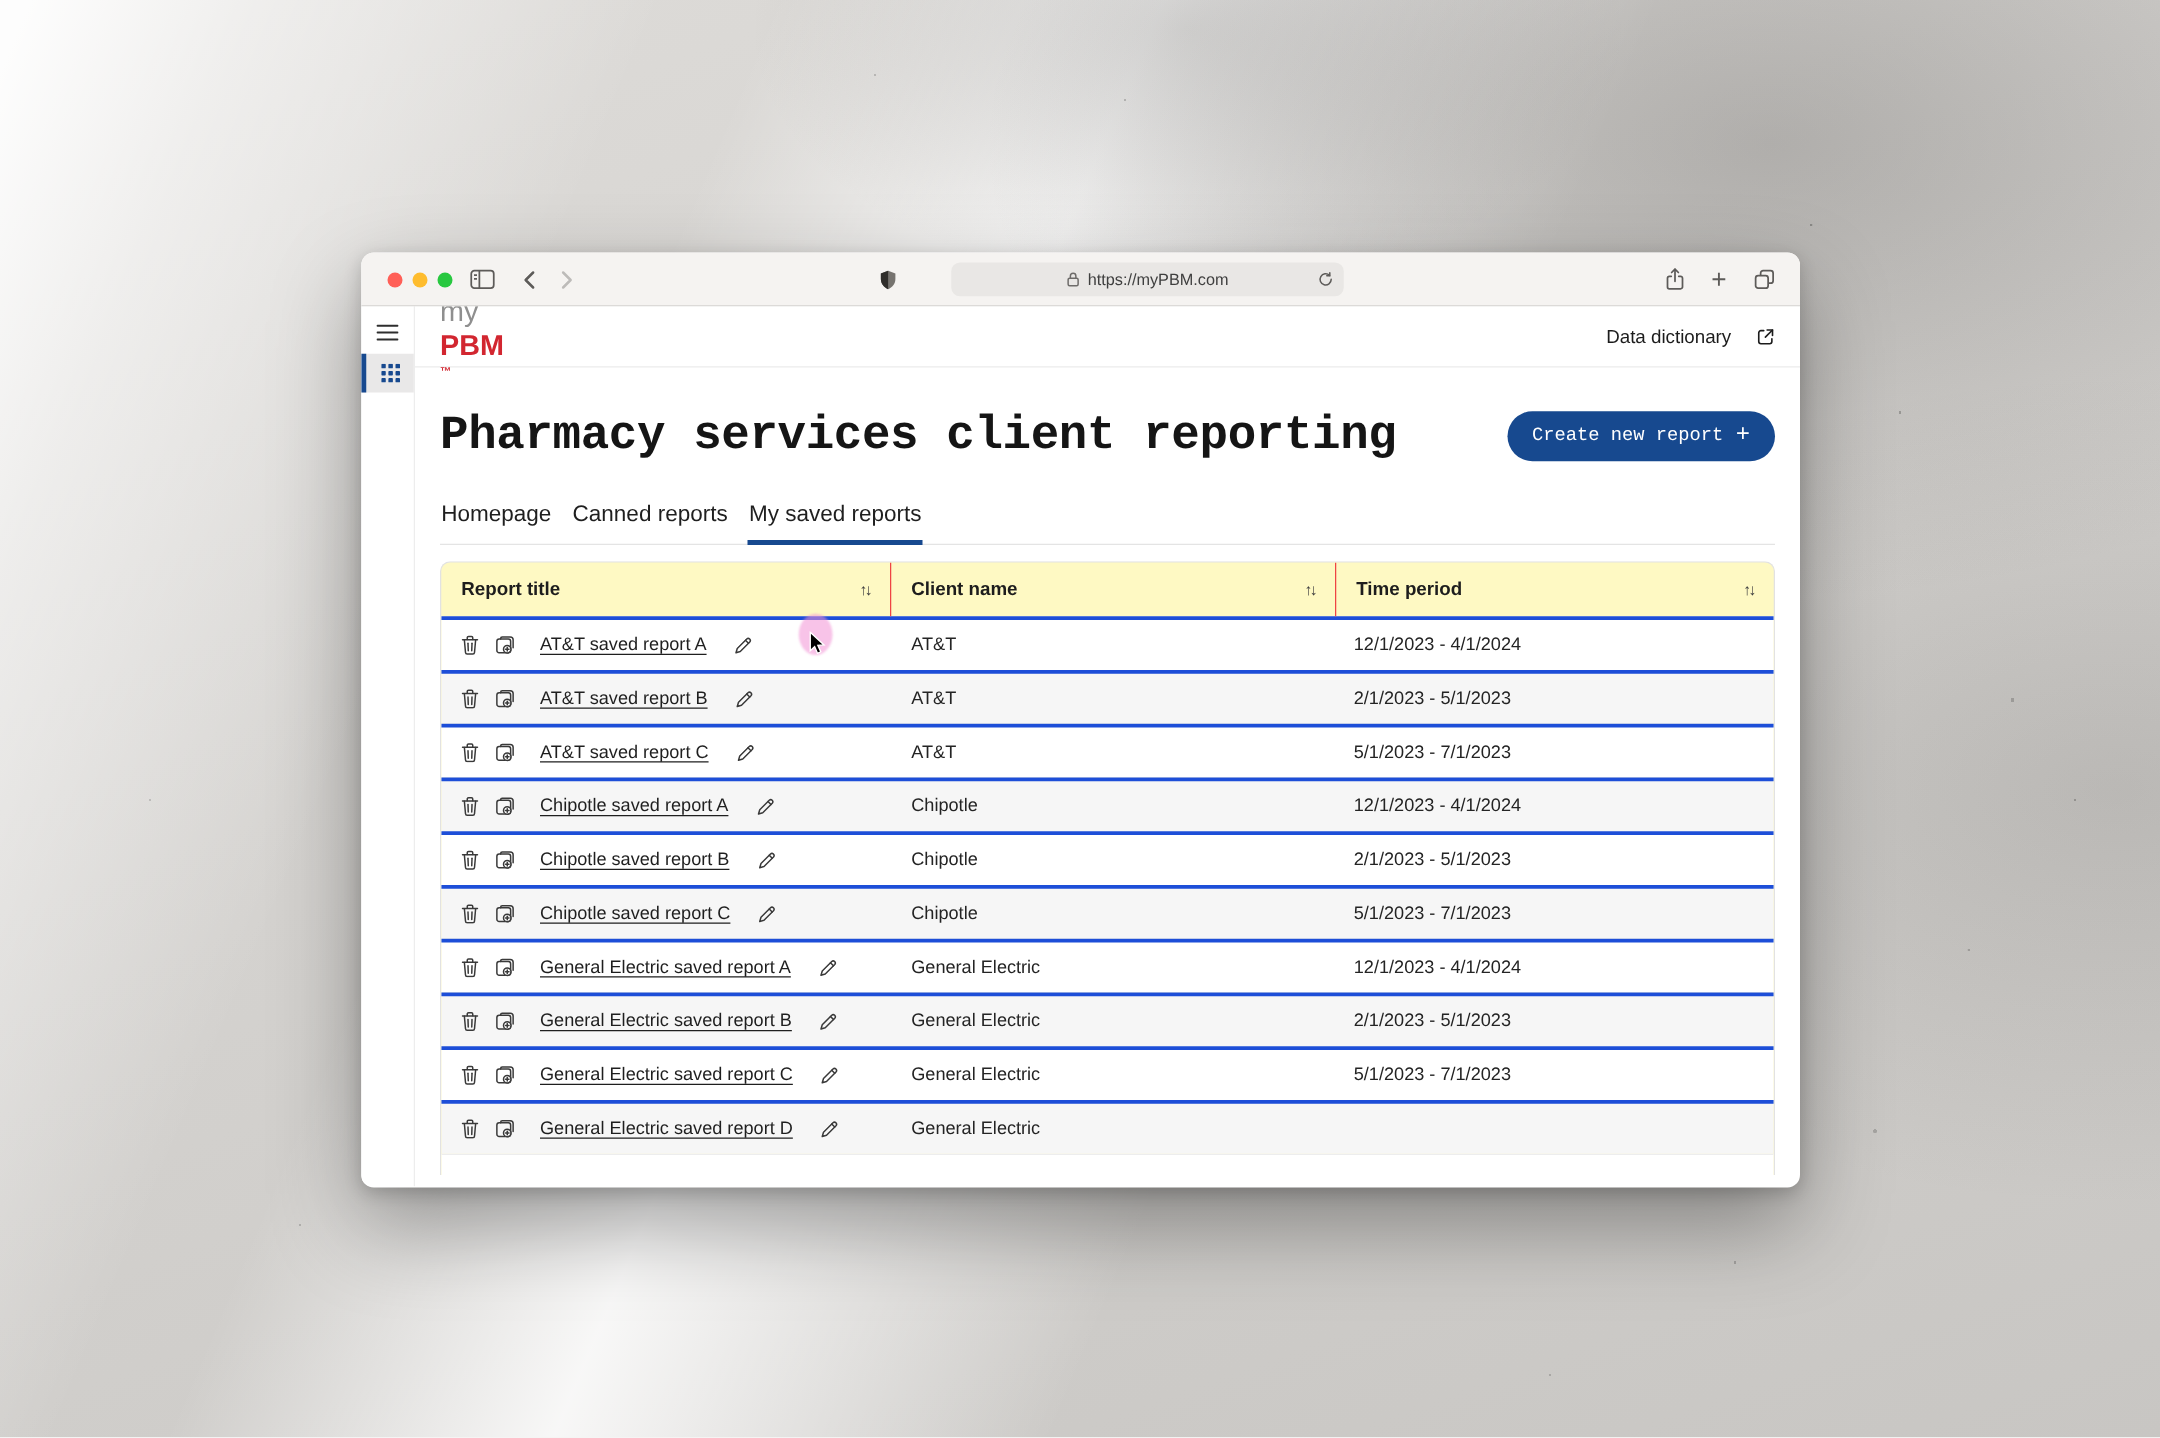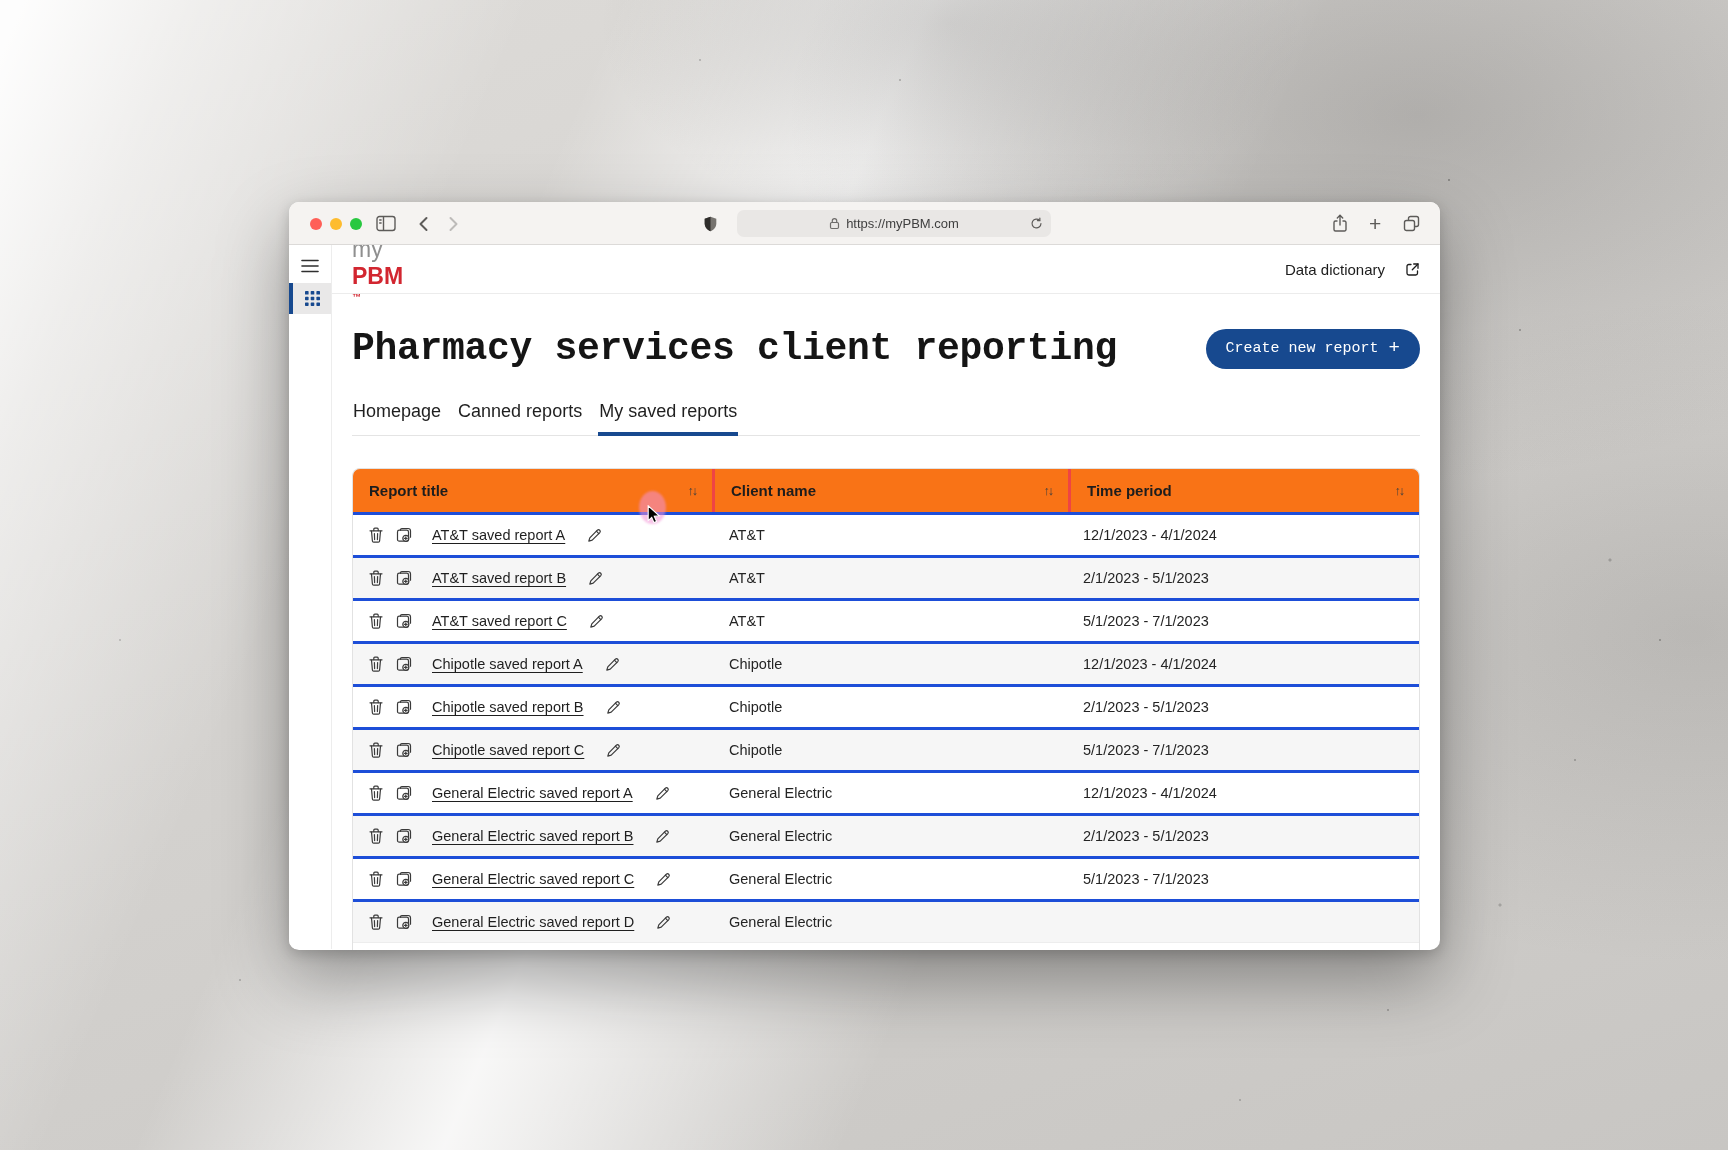--- a/index.html
+++ b/index.html
@@ -46,21 +46,21 @@
   }
   .chrome .abs{ position:absolute; top:0; height:43px; display:flex; align-items:center; }
   .lights{ left:21px; gap:8px; }
   .light{ width:12px; height:12px; border-radius:50%; }
   .light.red{ background:#ff5f57; }
   .light.yellow{ background:#febc2e; }
   .light.green{ background:#28c840; }
   .tool-ic{ color:#5d5b59; display:flex; align-items:center; justify-content:center; }
   .fwd{ color:#bdbbb9; }
   .urlbar{
-    left:448px; width:314px; top:8px; height:27px; background:#e9e7e5;
+    left:472px; width:314px; top:8px; height:27px; background:#e9e7e5;
     border-radius:7px; display:flex; align-items:center; justify-content:center;
     gap:6px; position:absolute; color:#3f3f3f; font-size:13px;
   }
   .urlbar .reload{ position:absolute; right:8px; color:#5d5b59; display:flex; }
 
   
   .appshell{ display:flex; height:704px; }
   .rail{
     width:43px; border-right:1px solid #ededed; background:#fff; flex:none;
     display:flex; flex-direction:column; align-items:stretch;
@@ -92,29 +92,29 @@
   }
   .create-btn .plus{ font-size:19px; font-weight:400; line-height:1; }
 
   .tabs{ margin-top:24px; display:flex; gap:15px; border-bottom:1px solid #e4e4e4; }
   .tab{ font-size:18px; color:#1f1f1f; padding:7px 1px 10px 1px; cursor:pointer;
         border-bottom:4px solid transparent; margin-bottom:-1px; }
   .tab.active{ border-bottom-color:#17498f; }
 
   
   .table{
-    margin-top:32px; border:1px solid #e2e2e2; border-bottom:none;
-    border-radius:8px 8px 0 0; overflow:hidden; background:#f97316;
+    margin-top:13px; border:1px solid #e2e2e2; border-bottom:none;
+    border-radius:8px 8px 0 0; overflow:hidden; background:#fef9c3;
   }
   .thead{ display:grid; grid-template-columns:359px 356px 1fr; height:43px; }
   .th{
     display:flex; align-items:center; justify-content:space-between;
     padding:0 14px 0 16px; font-size:15px; font-weight:600; color:#1d1d1d; cursor:pointer;
   }
-  .th + .th{ border-left:3px solid #ef4444; }
+  .th + .th{ border-left:1px solid #ef4444; }
   .sort{ font-size:12.5px; color:#3f3f3f; letter-spacing:-2px; padding-right:2px; }
   .row{
     display:grid; grid-template-columns:359px 356px 1fr; height:43px;
     border-top:3px solid #1d4ed8; background:#fff;
   }
   .row.alt{ background:#f6f6f6; }
   .cell{ display:flex; align-items:center; font-size:14.5px; color:#242424; }
   .cell.c1{ padding-left:16px; gap:13px; }
   .cell.c2{ padding-left:17px; }
   .cell.c3{ padding-left:15px; }

